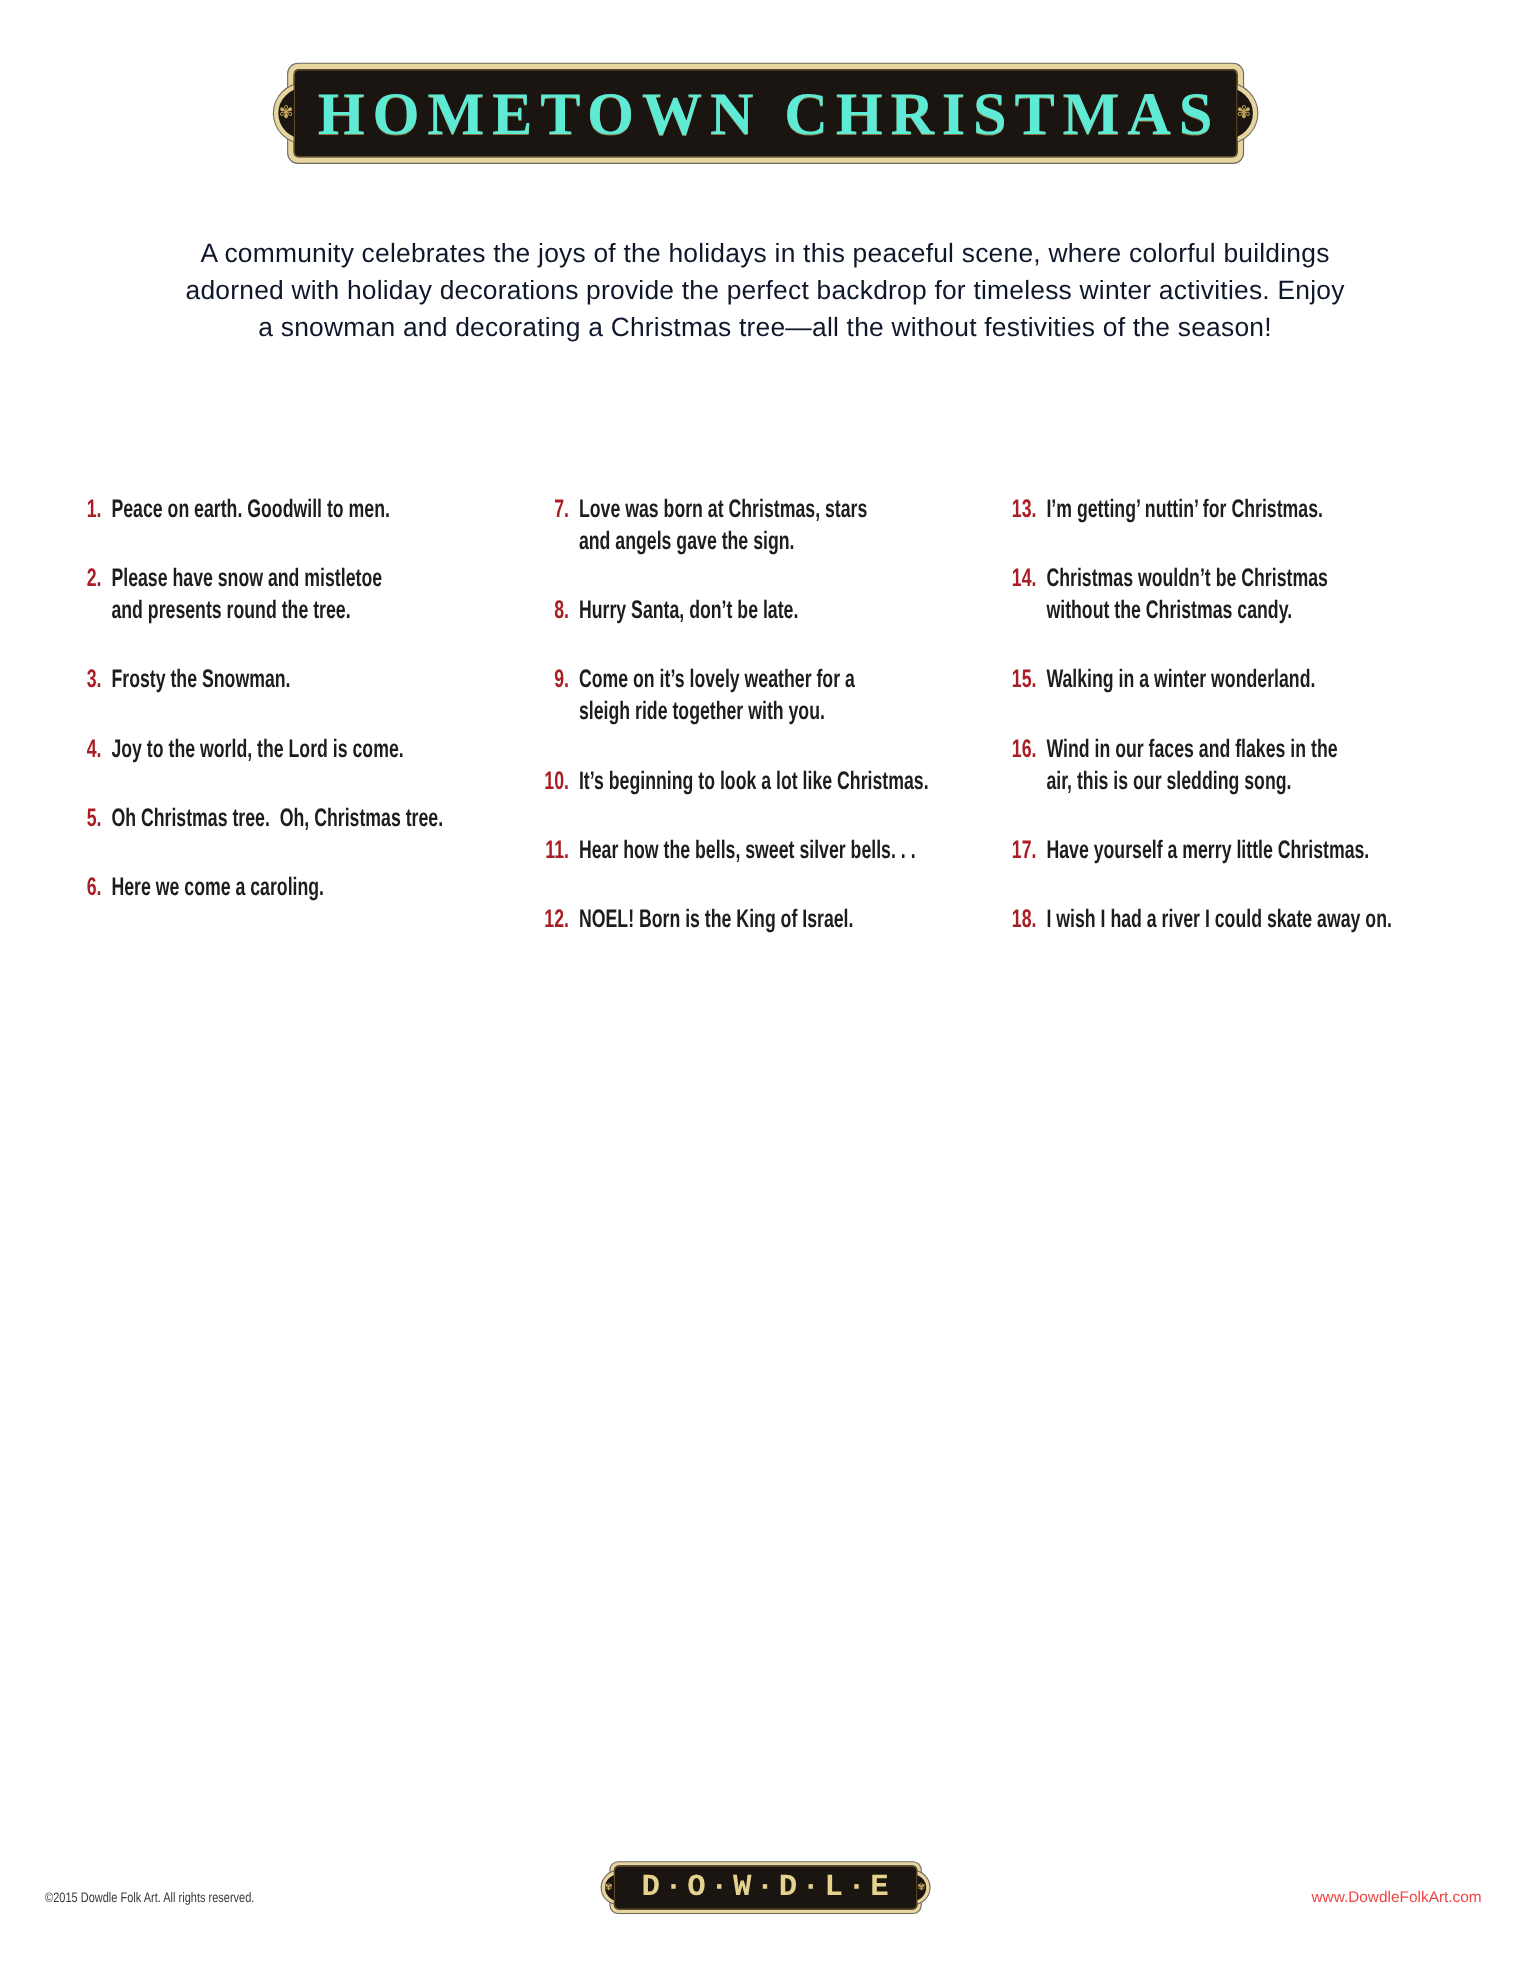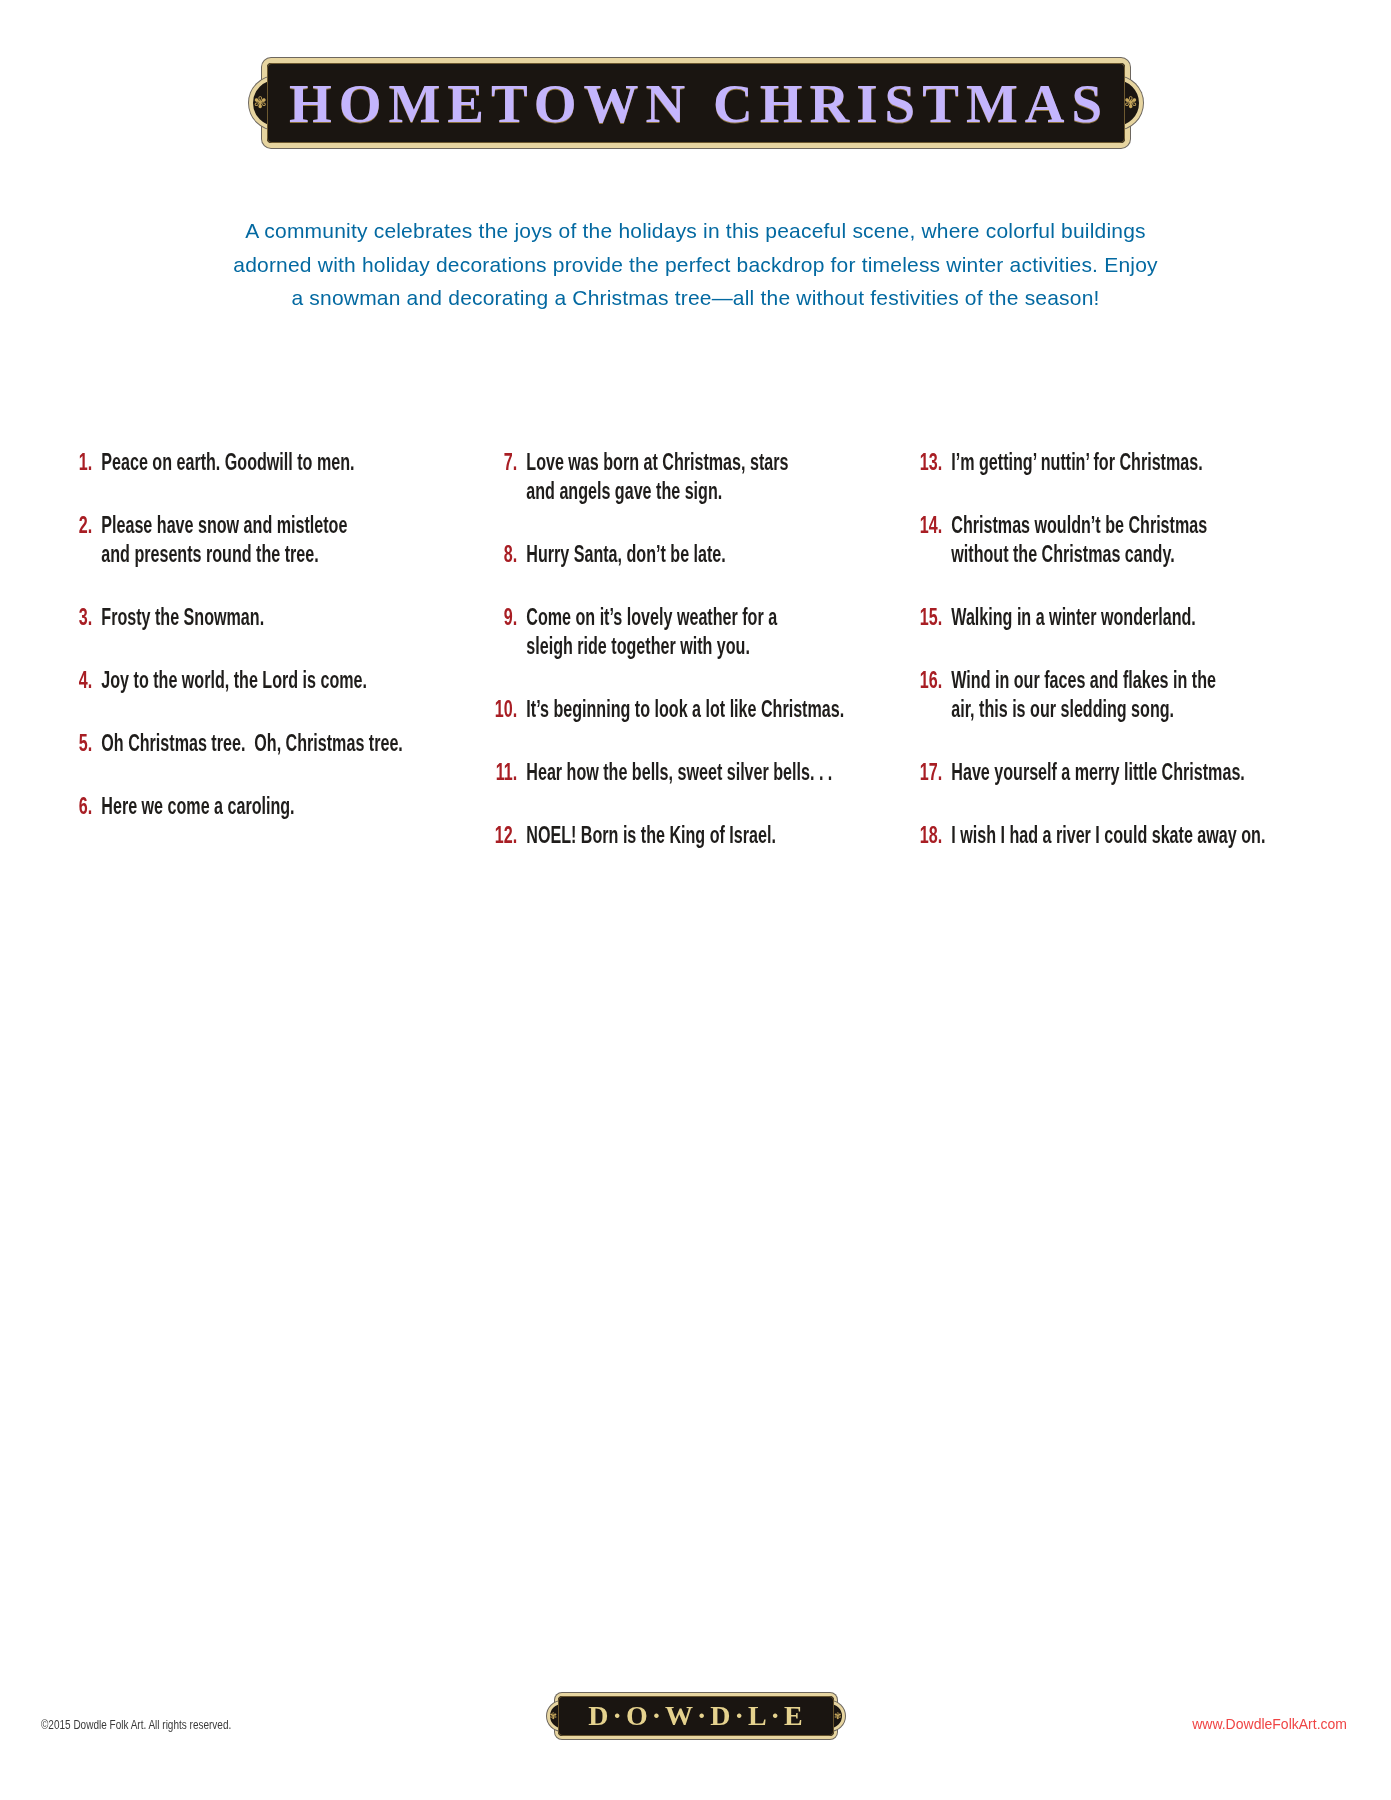--- a/index.html
+++ b/index.html
@@ -34,28 +34,28 @@
   .title-plaque .plaque-cap { width:54px; height:54px; }
   .title-plaque .cap-left  { left:-18px; }
   .title-plaque .cap-right { right:-18px; }
   .title-plaque .orn-left  { left:-13px; font-size:16px; }
   .title-plaque .orn-right { right:-13px; font-size:16px; }
   .title-text {
     position:absolute; inset:0; z-index:2;
     display:flex; align-items:center; justify-content:center;
     font-family:"Liberation Serif", serif; font-weight:bold;
     font-size:55px; letter-spacing:7px; padding-left:7px;
-    color:#c4b5fd; text-shadow:0 1px 0 #8a713a;
+    color:#5eead4; text-shadow:0 1px 0 #8a713a;
     white-space:nowrap;
   }
 
   
   .intro {
     margin-top:66px; text-align:center;
-    font-size:21px; line-height:33.5px; color:#0369a1; letter-spacing:.2px;
+    font-size:24px; line-height:33.5px; color:#0f172a; letter-spacing:.2px;
   }
 
   
   .clues { position:absolute; top:448px; left:0; width:100%; height:480px; }
   .col   { position:absolute; top:0; width:620px; }
   .col-0 { left:60px; }
   .col-1 { left:485px; }
   .col-2 { left:910px; }
   .clue-item {
     display:flex; align-items:flex-start; margin-bottom:34px;
@@ -70,21 +70,21 @@
                  width:282px; height:46px; border-width:3px; border-radius:7px; }
   .logo-plaque .plaque-face { box-shadow:inset 0 0 0 1px rgba(178,146,74,.5); }
   .logo-plaque .plaque-cap { width:30px; height:30px; border-width:3px; }
   .logo-plaque .cap-left  { left:-11px; }
   .logo-plaque .cap-right { right:-11px; }
   .logo-plaque .orn-left  { left:-8px; font-size:9px; }
   .logo-plaque .orn-right { right:-8px; font-size:9px; }
   .logo-text {
     position:absolute; inset:0; z-index:2;
     display:flex; align-items:center; justify-content:center;
-    font-family:Liberation Serif, serif; font-weight:bold;
+    font-family:Liberation Mono, monospace; font-weight:bold;
     font-size:28px; letter-spacing:4px; padding-left:4px;
     color:#e5d28e; white-space:nowrap;
   }
   .footer-copyright {
     position:absolute; left:41px; top:1718px; font-size:12.5px; color:#3a3a3a;
     transform:scaleX(0.8); transform-origin:0 0; white-space:nowrap;
   }
   .footer-website {
     position:absolute; right:44px; top:1716px; font-size:14px; color:#ef4444;
     white-space:nowrap;

